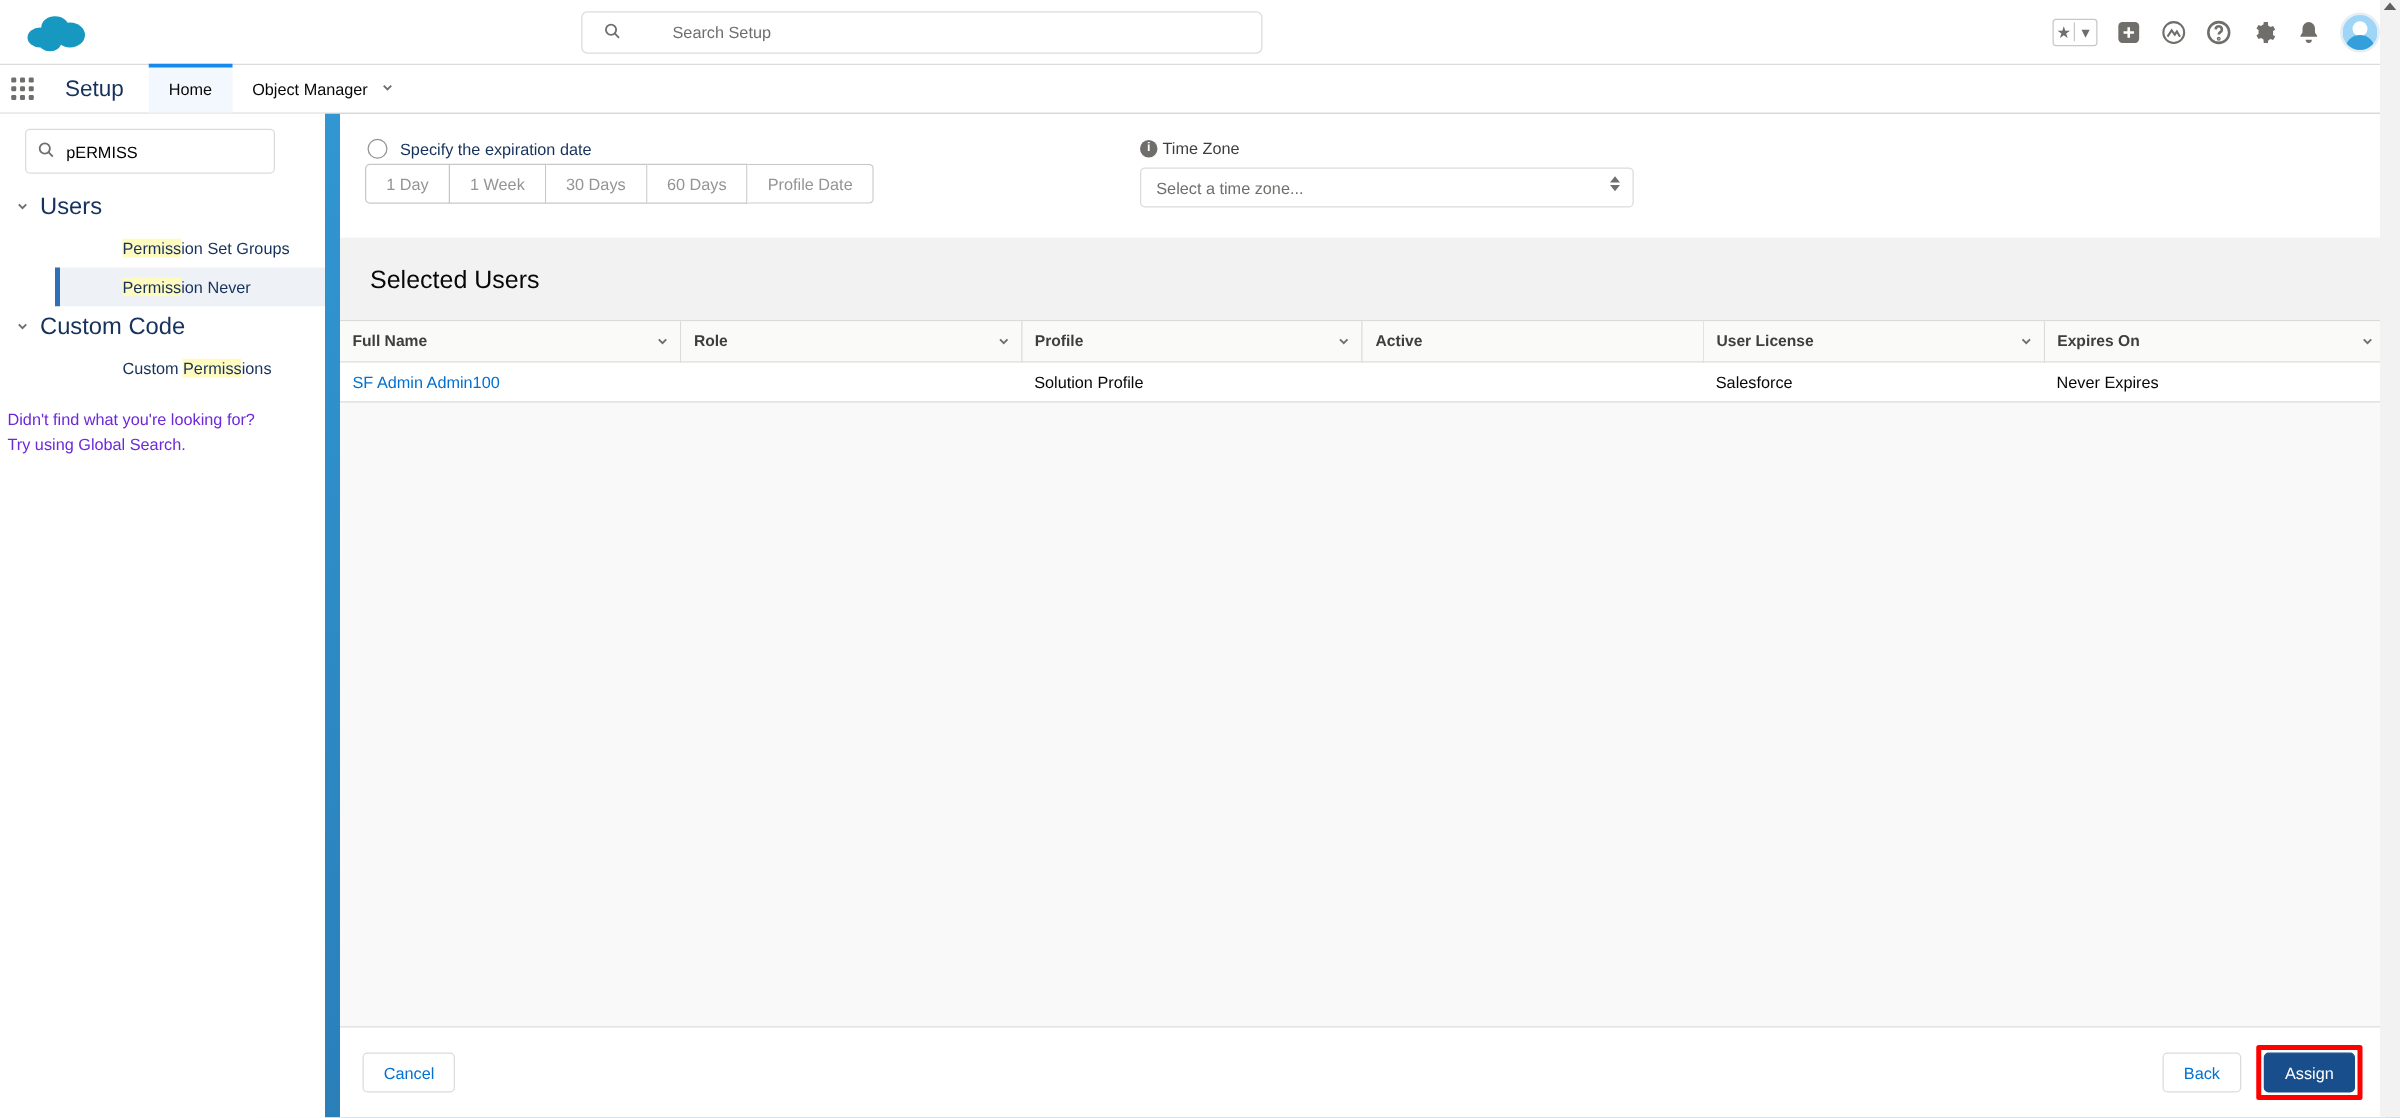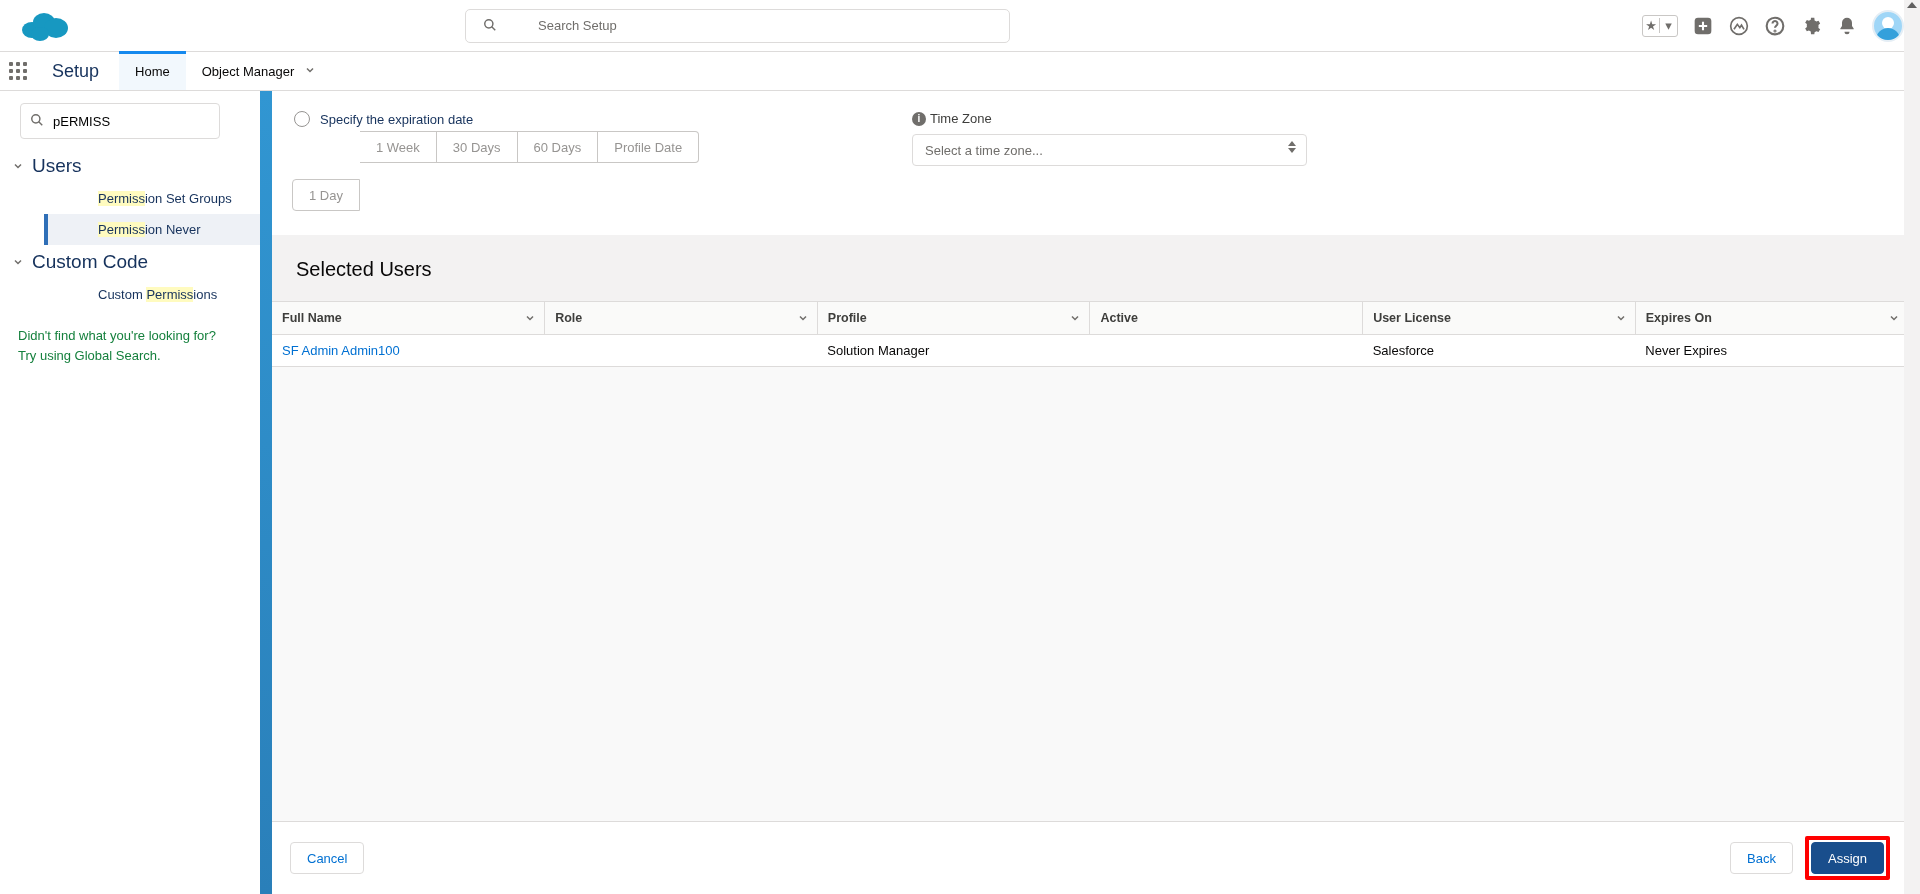--- a/index.html
+++ b/index.html
@@ -44,31 +44,31 @@
   
   .sb-search { margin:0 16px 10px 20px; position:relative; }
   .sb-search input { width:200px; height:36px; border:1px solid #dddbda; border-radius:4px; padding:0 10px 0 32px; font-size:13px; }
   .sb-search .sico { position:absolute; left:10px; top:10px; color:#706e6b; }
   .sb-section { padding:6px 10px 6px 12px; display:flex; align-items:flex-end; cursor:pointer; color:#16325c; font-size:19px;}
   .sb-section .chv { margin-right:8px; color:#706e6b; }
   .sb-item { padding:8px 10px 8px 54px; font-size:13px; color:#16325c; cursor:pointer; position:relative;margin-left:44px;}
   .sb-item.selected { background:#eef1f6; }
   .sb-item.selected::before { content:""; position:absolute; left:0; top:0; bottom:0; width:4px; background:#2f6fb7; }
   .hlt { background:#fffbbf; }
-  .sb-help { padding:16px 20px 0 18px; color:#15803d; font-size:13px; line-height:1.5; }
+  .sb-help { padding:16px 20px 0 6px; color:#6d28d9; font-size:13px; line-height:1.5; }
 
   
   .topsec { padding:20px 20px 24px 20px; display:flex; }
   .leftopt { flex:0 0 600px; }
   .radio-row { display:flex; align-items:center; margin-bottom:4px; }
   .radio { width:16px; height:16px; border:1.5px solid #969492; border-radius:50%; margin-right:10px; margin-left:2px; cursor:pointer;}
   .dur-btns { display:flex; }
   .dbtn { border:1px solid #c9c7c5; padding:0 16px; height:32px; display:flex; align-items:center; color:#969492; font-size:13px; cursor:not-allowed; background:#fff;}
   .dbtn + .dbtn { border-left:none; }
-  .dbtn:first-child { border-top-left-radius:4px; border-bottom-left-radius:4px;margin-top:48px;}
+  .dbtn:first-child { border-top-left-radius:4px; border-bottom-left-radius:4px;}
   .dbtn:last-child { border-top-right-radius:4px; border-bottom-right-radius:4px;}
   .tz { margin-left:20px; flex:0 0 420px;}
   .tz-label{ display:flex; align-items:center; color:#3e3e3c; font-size:13px; margin-bottom:8px;}
   .tz-label .info{ width:14px; height:14px; border-radius:50%; background:#706e6b; color:#fff; font-size:10px; font-weight:bold; display:flex;align-items:center;justify-content:center;margin-right:4px;}
   .tz-select{ width:395px; height:32px; border:1px solid #dddbda; border-radius:4px; padding:0 28px 0 12px; color:#706e6b; display:flex; align-items:center; position:relative; cursor:pointer; background:#fff;}
   .tz-select .spin{ position:absolute; right:10px; top:6px; display:flex; flex-direction:column; gap:2px;}
   .tz-select .spin span{ width:0;height:0;border-left:4px solid transparent;border-right:4px solid transparent;}
   .tz-select .spin .up{border-bottom:5px solid #706e6b;}
   .tz-select .spin .dn{border-top:5px solid #706e6b;}
 
@@ -288,21 +288,21 @@
                         </svg></span></th>
                 <th><span>Expires On</span><span class="sorter"><svg class="chev-svg" viewBox="0 0 24 24" fill="none" stroke="currentColor" stroke-width="3">
                           <path d="M6 9l6 6 6-6"></path>
                         </svg></span></th>
               </tr>
             </thead>
             <tbody>
               <tr>
                 <td><a>SF Admin Admin100</a></td>
                 <td></td>
-                <td>Solution Manager</td>
+                <td>Solution Profile</td>
                 <td></td>
                 <td>Salesforce</td>
                 <td>Never Expires</td>
               </tr>
             </tbody>
           </table>
         </div>
       </div>
 
       <div class="footer">

